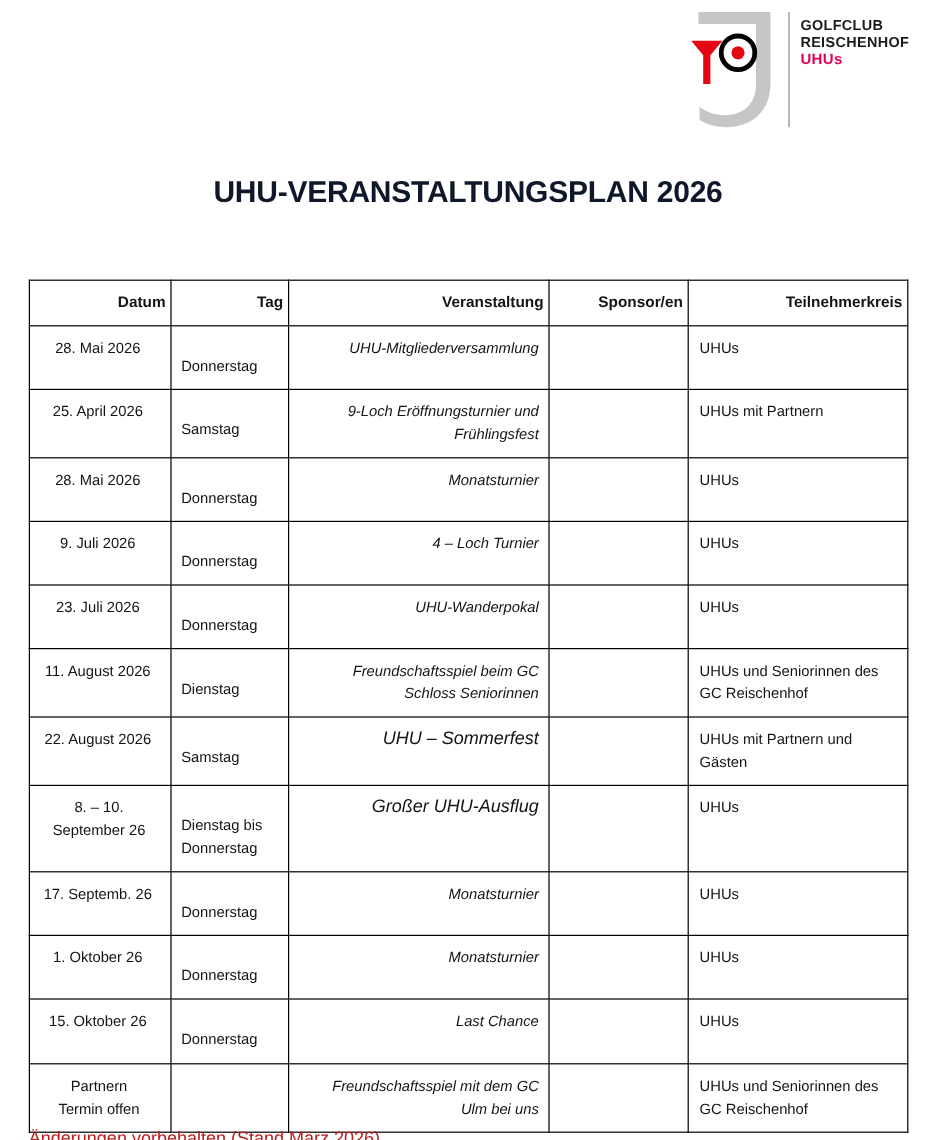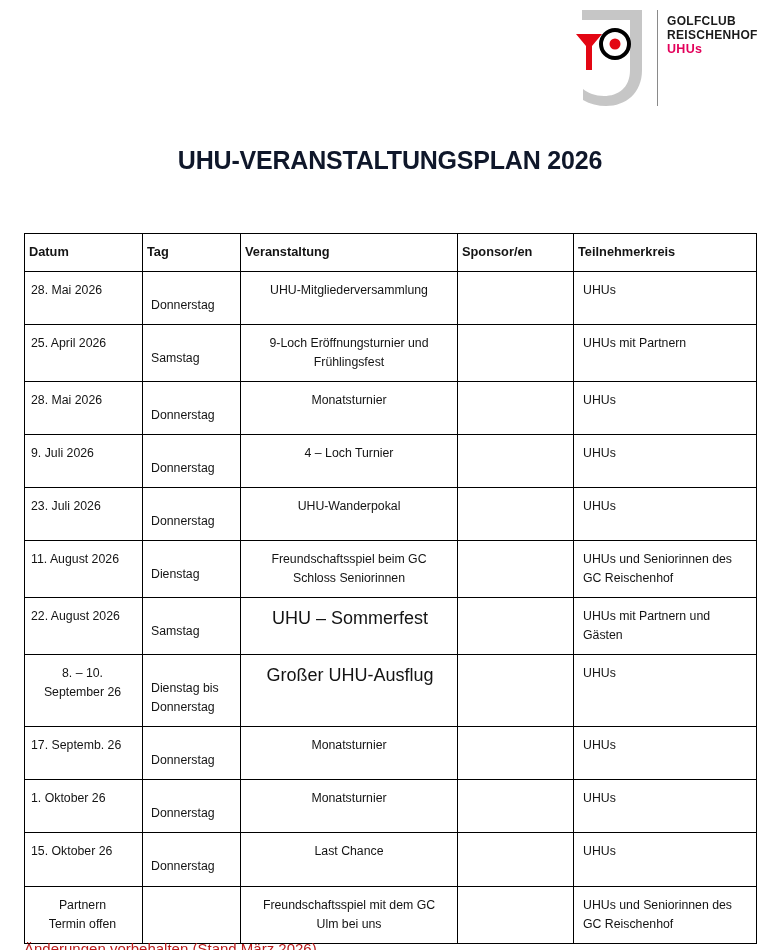--- a/index.html
+++ b/index.html
@@ -86,51 +86,52 @@
     table-layout: fixed;
   }
   table.plan th, table.plan td {
     border: 1px solid #000000;
     vertical-align: top;
     font-size: 12.3px;
     line-height: 1.55;
     color: #141414;
   }
   table.plan thead th {
-    text-align: left;
+    text-align: right;
     font-weight: bold;
     font-size: 12.8px;
     padding: 8px 4px 9px 4px;
     height: 19px;
     vertical-align: middle;
   }
   col.c-datum  { width: 118px; }
   col.c-tag    { width: 98px; }
   col.c-veran  { width: 217px; }
   col.c-spons  { width: 116px; }
   col.c-teiln  { width: 183px; }
 
   td.cell-datum {
-    text-align: left;
+    text-align: center;
     padding: 9px 10px 9px 6px;
   }
   td.cell-datum.center {
     text-align: center;
     padding-right: 8px;
   }
   td.cell-tag {
     text-align: left;
     padding: 24px 6px 9px 8px;
   }
   td.cell-veran {
-    text-align: center;
+    text-align: right;
     padding: 9px 8px 9px 8px;
+    font-style: italic;
   }
   td.cell-veran.big {
-    font-size: 18px;
+    font-size: 15px;
     line-height: 1.35;
     padding-top: 8px;
     padding-left: 10px;
   }
   td.cell-spons {
     padding: 9px 8px;
   }
   td.cell-teiln {
     text-align: left;
     padding: 9px 8px 9px 9px;

